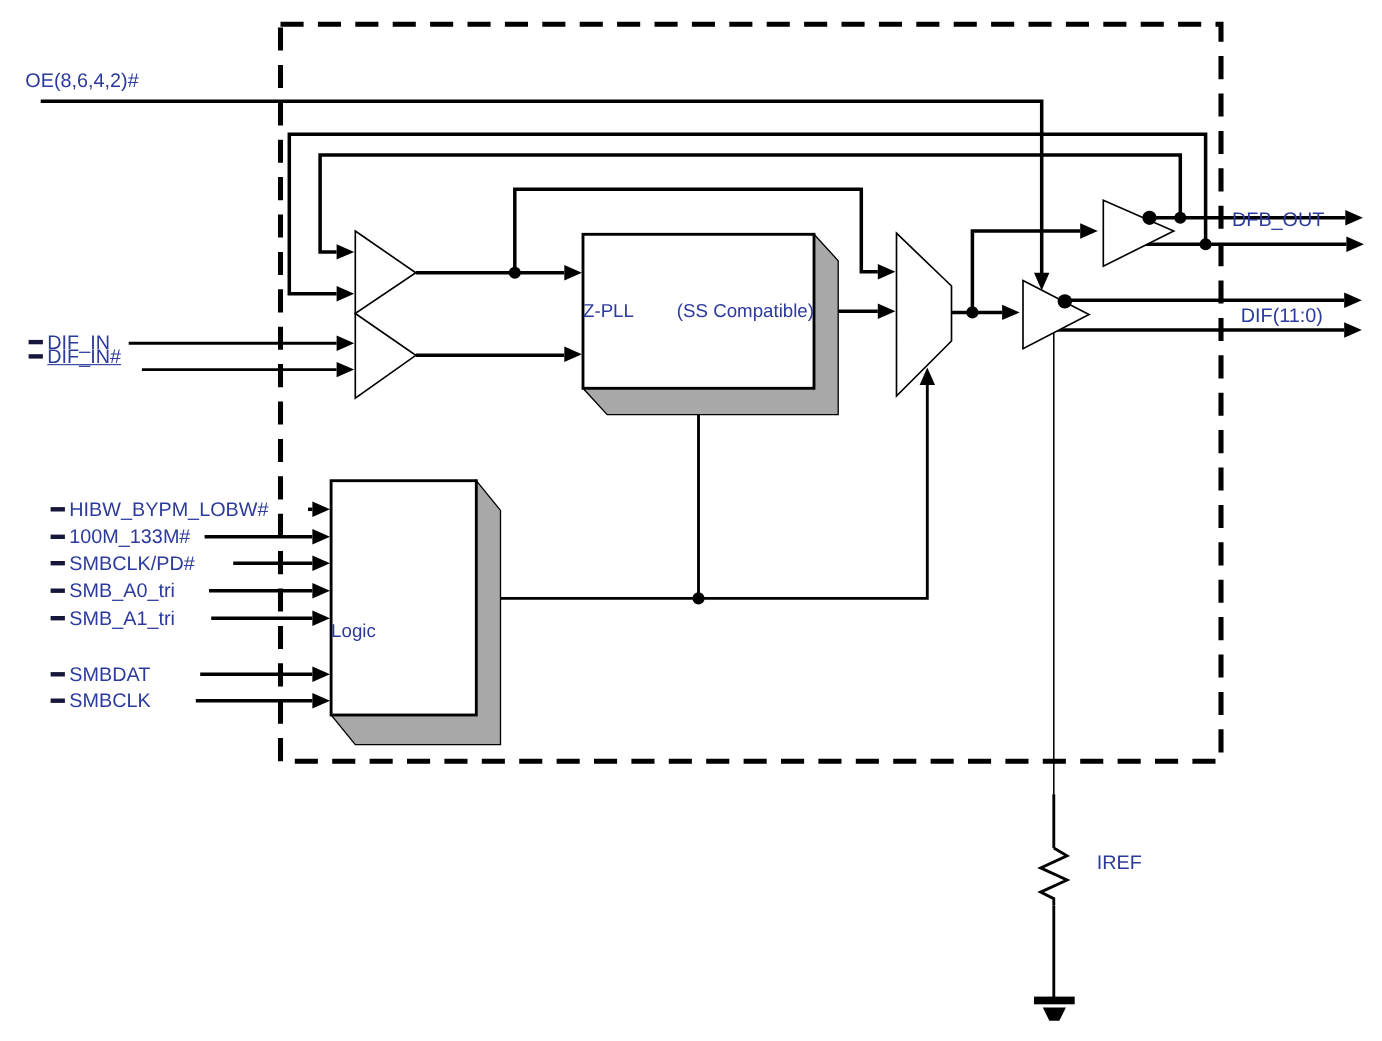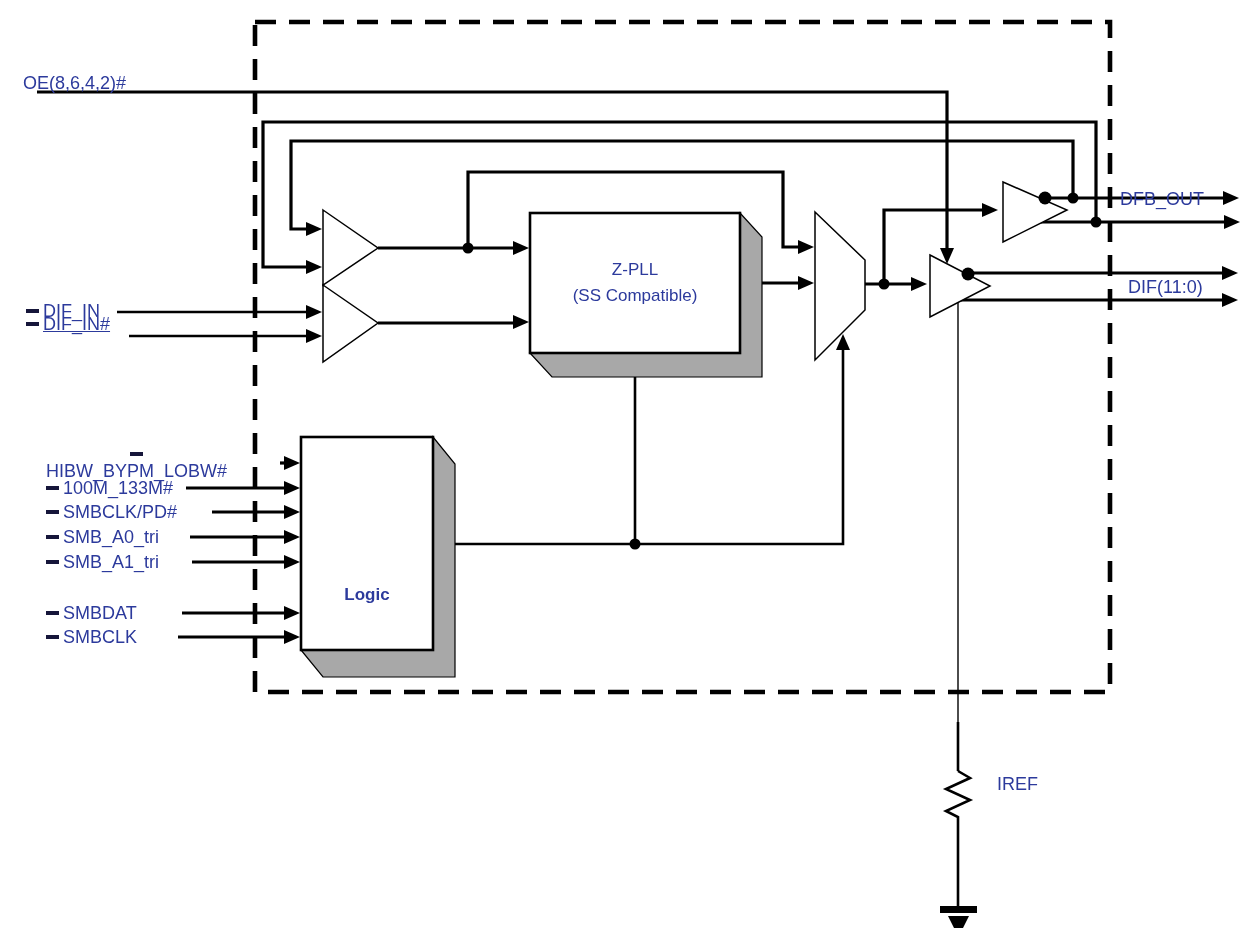--- a/index.html
+++ b/index.html
@@ -13,22 +13,22 @@
     position:relative;width:1256px;height:946px;background:var(--background);
     font-family:"Liberation Sans", sans-serif;overflow:hidden;
   }
   .stage svg{position:absolute;left:0;top:0;}
   .lbl{
     position:absolute;color:var(--label-text);font-size:18px;line-height:22px;
     white-space:nowrap;display:flex;align-items:center;gap:4px;
   }
   .tick{display:inline-block;width:13px;height:4px;background:#16163a;flex:0 0 auto;}
   .blocklbl{
-    position:absolute;color:var(--label-text);display:flex;flex-direction:column;
-    align-items:center;justify-content:center;text-align:center;
+    position:absolute;color:var(--label-text);display:flex;flex-direction:row;
+    align-items:center;justify-content:space-between;text-align:center;
     font-size:17px;line-height:26px;
   }
   
   .ln{stroke:var(--line);fill:none;stroke-linecap:butt;}
   .w1{stroke-width:1.4px;}
   .w2{stroke-width:2.6px;}
   .w3{stroke-width:3.2px;}
   .dash{stroke:var(--line);fill:none;stroke-width:4.6px;stroke-dasharray:21 13;}
   .arrow,.dot{fill:var(--line);stroke:none;}
   .box{fill:var(--background);stroke:var(--line);stroke-width:2.6px;}
@@ -127,34 +127,34 @@
 
     <circle cx="468" cy="248" r="5.5" class="dot"></circle>
     <circle cx="635" cy="544" r="5.5" class="dot"></circle>
     <circle cx="884" cy="284" r="5.5" class="dot"></circle>
     <circle cx="968" cy="274" r="6.5" class="dot"></circle>
     <circle cx="1045" cy="198" r="6.5" class="dot"></circle>
     <circle cx="1073" cy="198" r="5.5" class="dot"></circle>
     <circle cx="1096" cy="222" r="5.5" class="dot"></circle>
   </svg>
 
-  <div class="lbl" style="left:23px;top:72px;">
+  <div class="lbl" style="left:23px;top:62px;">
     <span>OE(8,6,4,2)#</span>
   </div>
 
   <div class="lbl" style="left:26px;top:300px;align-items:center;">
     <span class="tick"></span>
     <span>DIF_IN</span>
   </div>
   <div class="lbl" style="left:26px;top:313px;text-decoration:underline;">
     <span class="tick"></span>
     <span>DIF_IN#</span>
   </div>
 
-  <div class="lbl" style="left:46px;top:452px;flex-direction:column;">
+  <div class="lbl" style="left:46px;top:452px;">
     <span class="tick"></span>
     <span>HIBW_BYPM_LOBW#</span>
   </div>
   <div class="lbl" style="left:46px;top:477px;">
     <span class="tick"></span>
     <span>100M_133M#</span>
   </div>
   <div class="lbl" style="left:46px;top:501px;">
     <span class="tick"></span>
     <span>SMBCLK/PD#</span>
@@ -183,17 +183,17 @@
     <span>DIF(11:0)</span>
   </div>
   <div class="lbl" style="left:997px;top:773px;">
     <span>IREF</span>
   </div>
 
   <div class="blocklbl" style="left:530px;top:213px;width:210px;height:140px;">
     <span>Z-PLL</span>
     <span>(SS Compatible)</span>
   </div>
-  <div class="blocklbl" style="left:301px;top:458px;width:132px;height:274px;font-weight:bold;">
+  <div class="blocklbl" style="left:301px;top:437px;width:132px;height:274px;">
     <span>Logic</span>
   </div>
 
 </div>
 
 </body></html>

